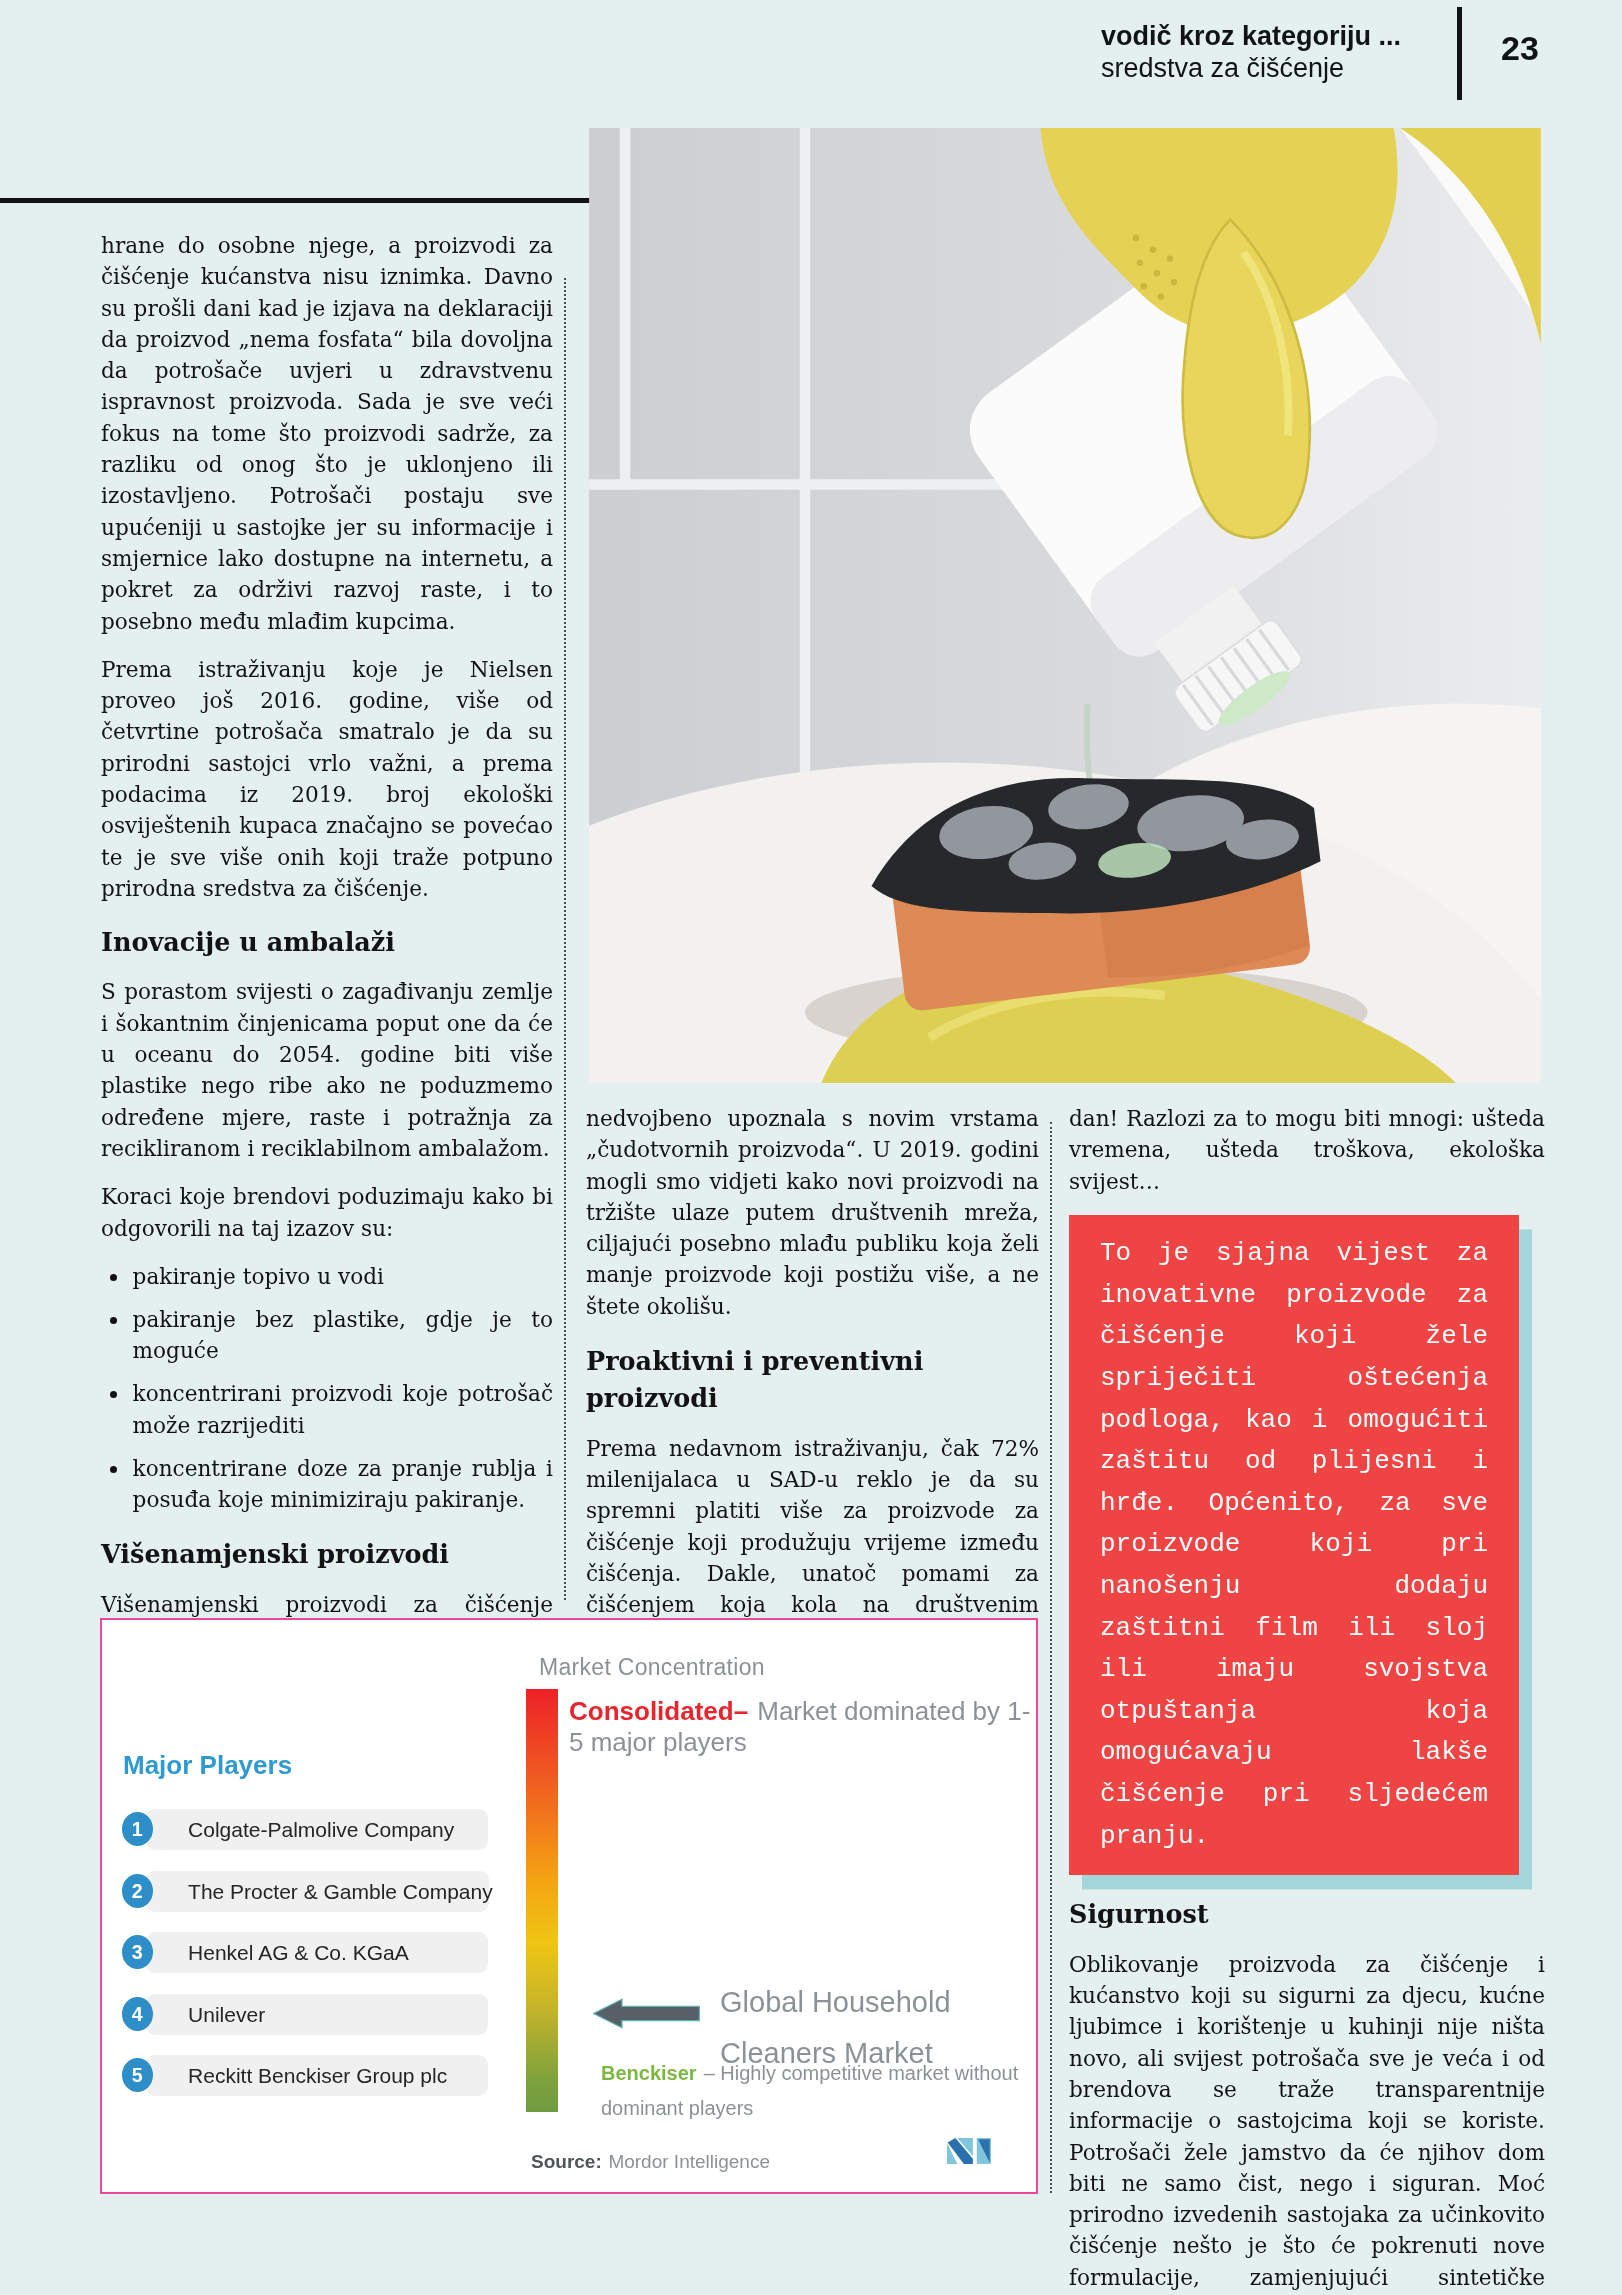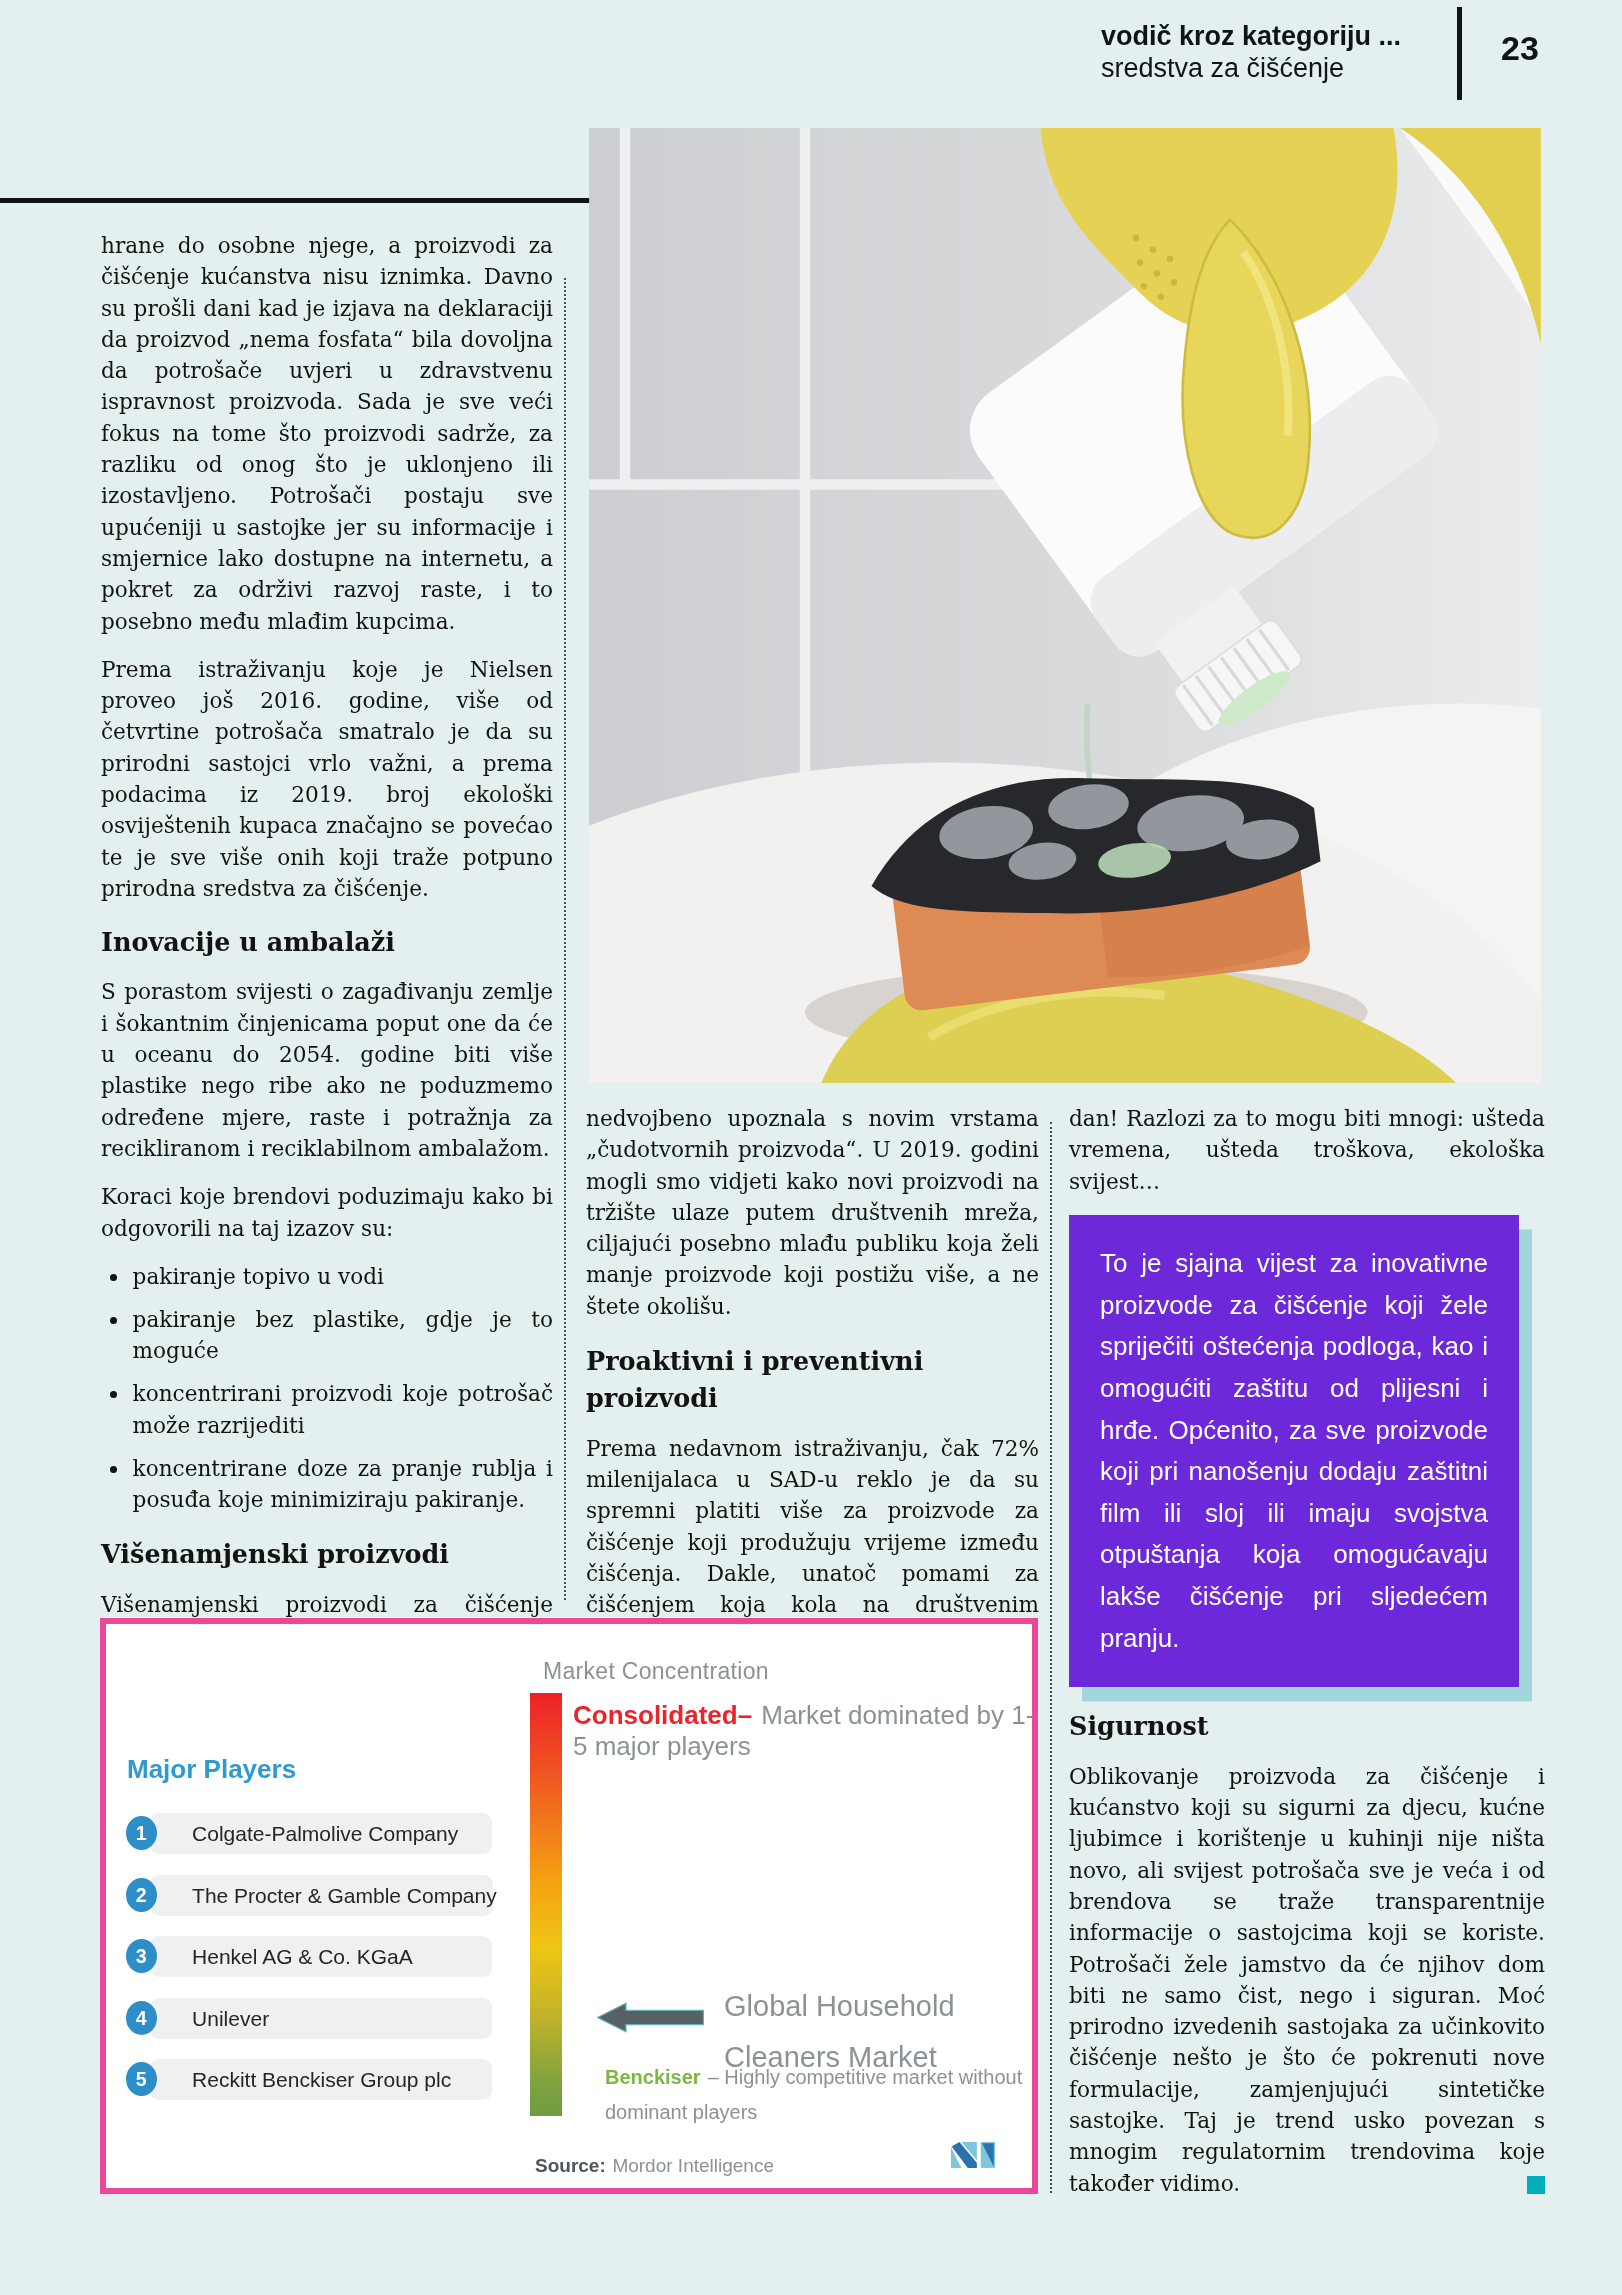--- a/index.html
+++ b/index.html
@@ -26,32 +26,32 @@
   .col p { margin-bottom:17px; }
   .col h3 { font-size:25.5px; font-weight:bold; text-align:left; margin:21px 0 15.7px; }
   .col ul { list-style:disc; padding-left:29px; margin:2.6px 0 6.5px; }
   .col li { margin-bottom:11.8px; padding-left:2.6px; }
   #col-left   { left:101px;  top:230px;  width:452px; }
   #col-middle { left:586px;  top:1103px; width:453px; }
   #col-right  { left:1069px; top:1103px; width:476px; }
   #col-left h3:first-of-type { margin-top:19.6px; }
   
   .quote-box {
-    margin-top:18.3px; width:450px; background:#6d28d9; color:#ffffff;
-    font-family:Liberation Sans, sans-serif; font-size:26px; line-height:1.6;
-    text-align:justify; padding:28px 31px; box-shadow:13px 14.4px 0 #a3d6da;
+    margin-top:18.3px; width:450px; background:#ef4444; color:#ffffff;
+    font-family:Liberation Mono, monospace; font-size:26px; line-height:1.6;
+    text-align:justify; padding:18px 31px; box-shadow:13px 14.4px 0 #a3d6da;
   }
   .heading-safety { margin-top:42px; }
   .para-safety { position:relative; }
   .end-marker { position:absolute; right:0; bottom:5.2px; width:17.7px; height:17.7px; background:#00adbb; }
   
   .photo { position:absolute; left:589px; top:128px; width:952px; height:955px; overflow:hidden; }
   
   .chart-box { position:absolute; left:100px; top:1618px; width:938px; height:576px;
-    background:#ffffff; border:6px solid #ec4899; font-family:"Liberation Sans", sans-serif; }
+    background:#ffffff; border:2px solid #ec4899; font-family:"Liberation Sans", sans-serif; }
   .chart-title { position:absolute; left:437px; top:34px; font-size:23px; color:#8b9296; letter-spacing:0.3px; }
   .grad-bar { position:absolute; left:424px; top:69px; width:32px; height:423px;
     background:linear-gradient(180deg,#ed2127 0%, #f05e20 22%, #f4a312 45%, #efc513 60%, #c3b32a 76%, #7fa23c 92%, #6f9c42 100%); }
   .consolidated-line { position:absolute; left:467px; top:76px; width:462px; font-size:26px; color:#8b9296; }
   .consolidated-line .red { color:#e8252c; font-weight:bold; }
   .gap-left { margin-left:0.35em; }
   .major-label { position:absolute; left:21px; top:130px; font-size:26px; font-weight:bold; color:#2f9ad2; }
   .player-row { position:absolute; left:19.6px; width:366px; height:42px; display:flex; align-items:center; }
   .rank-circle { width:31px; height:34px; border-radius:50%; background:#2e8fc8; color:#fff;
     font-size:19.6px; font-weight:bold; display:flex; align-items:center; justify-content:center; flex:none; z-index:2; }

